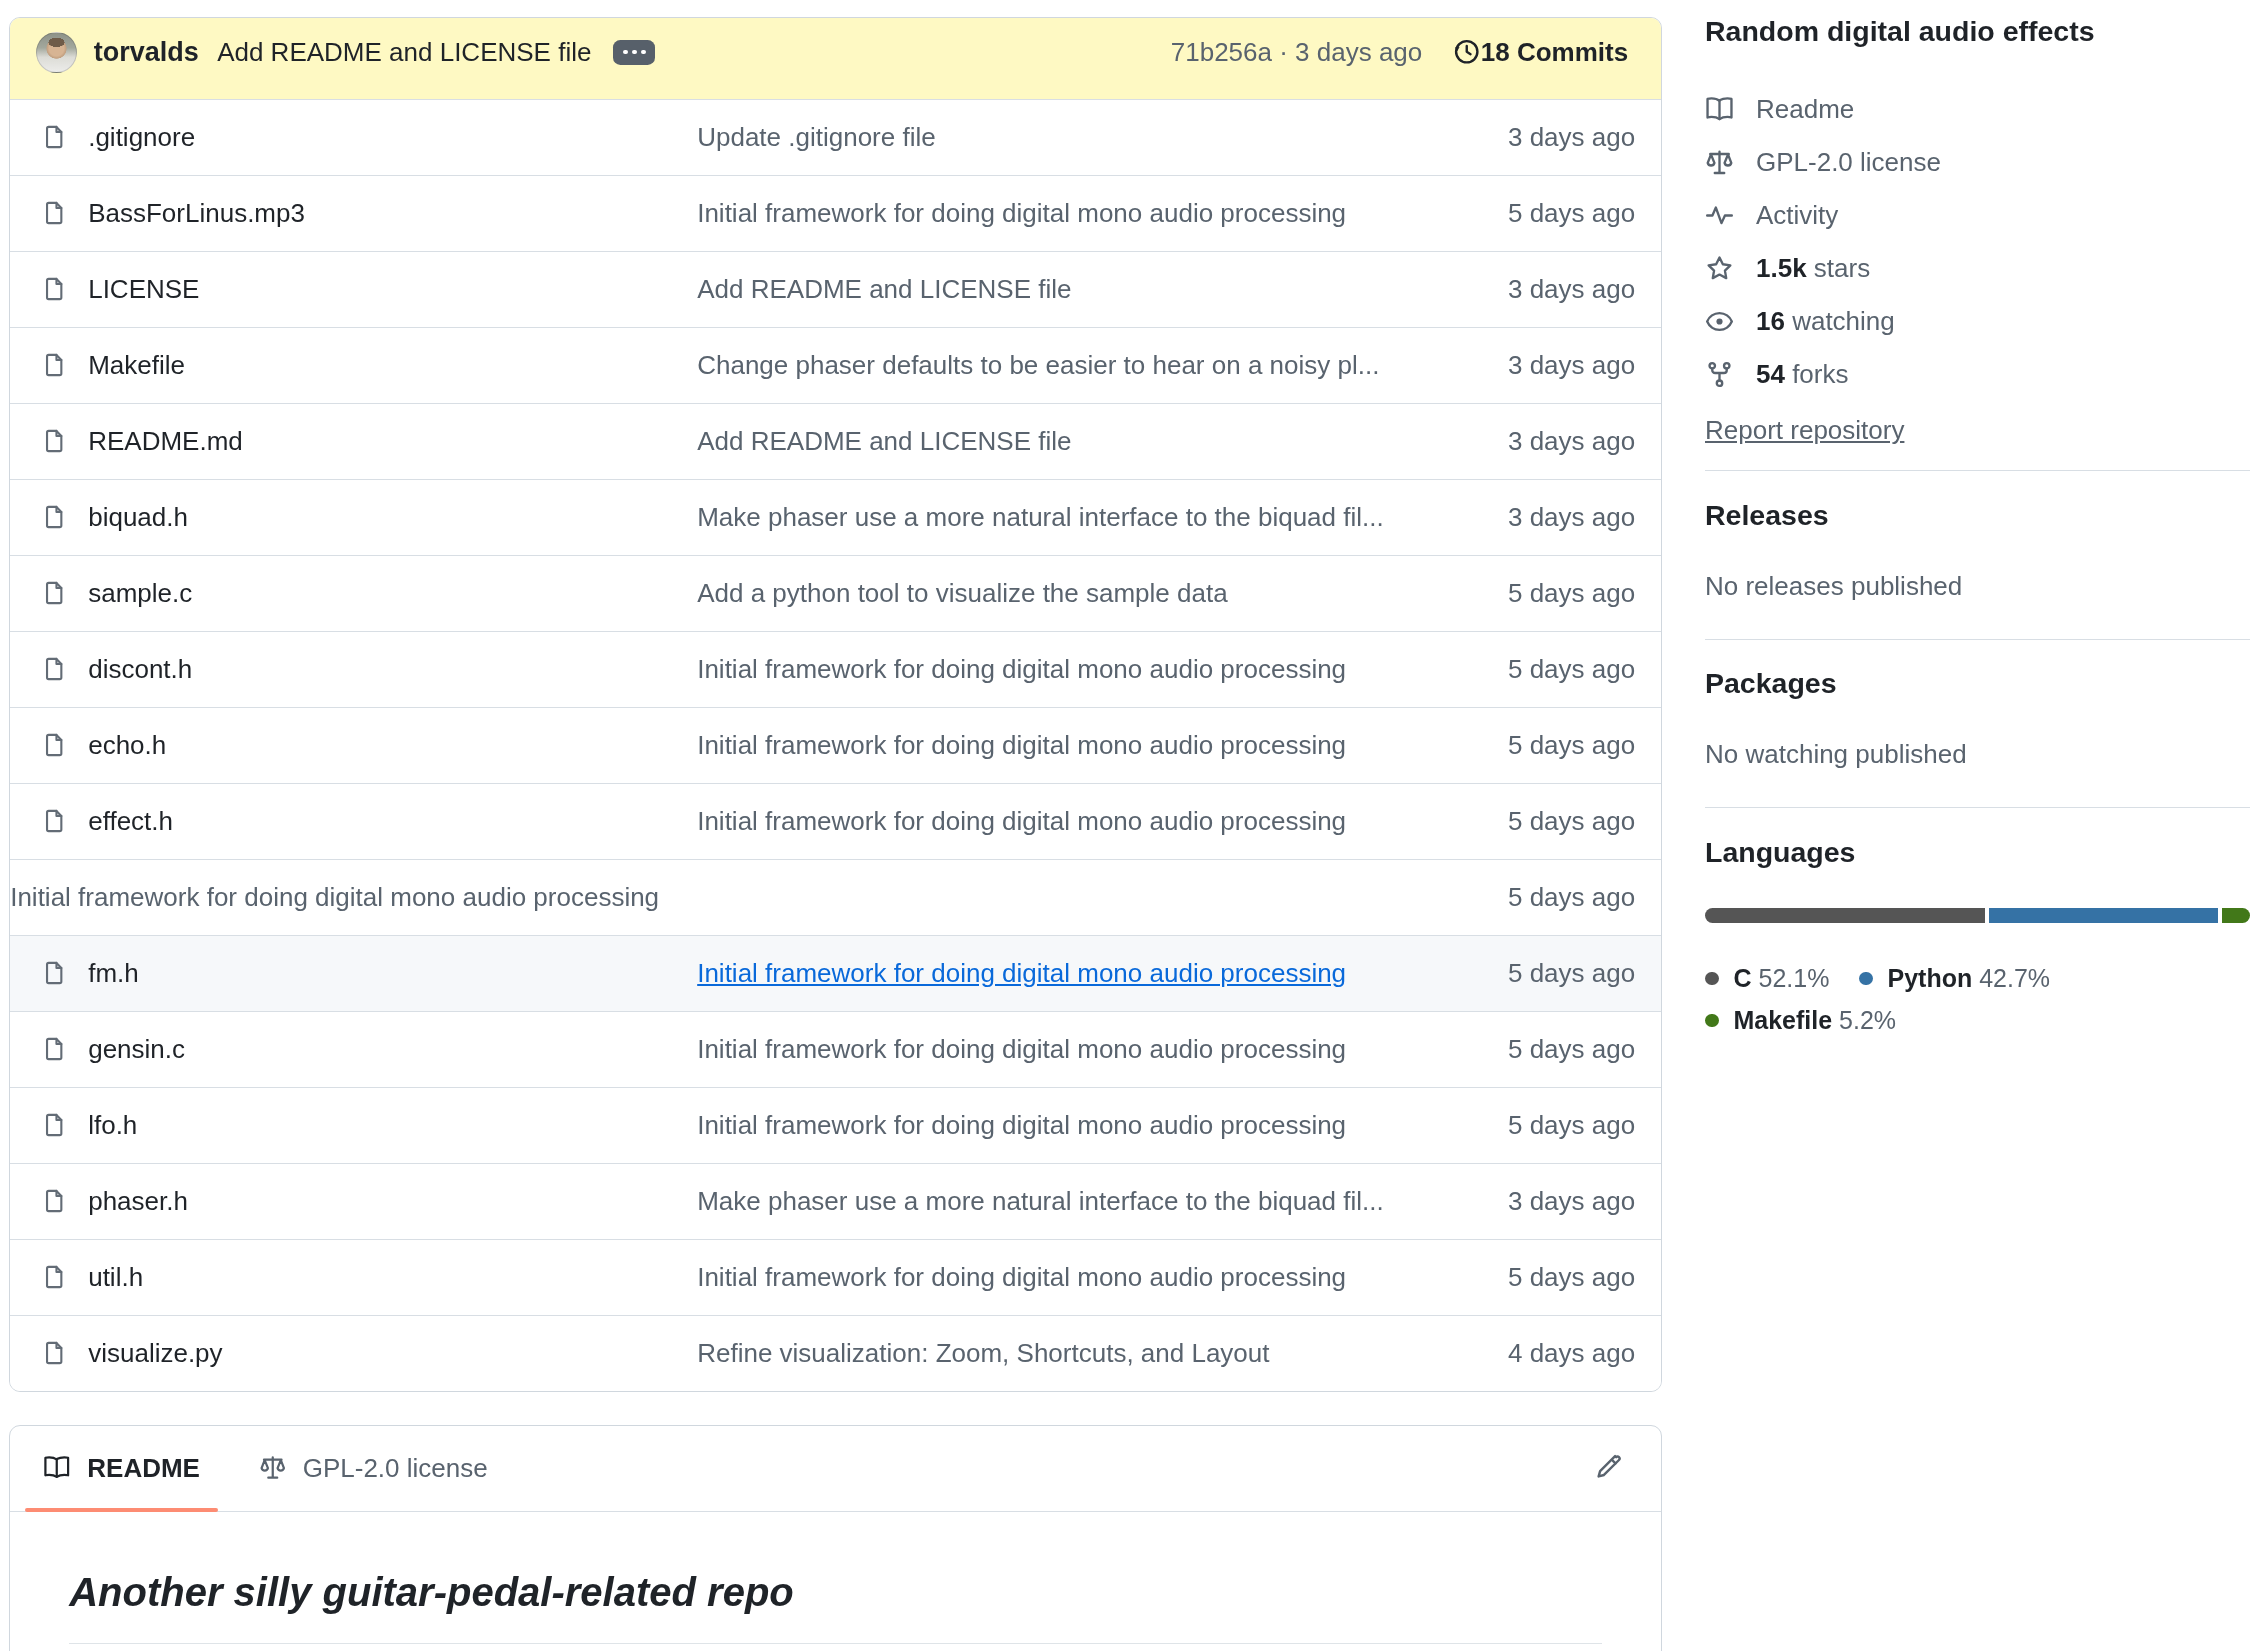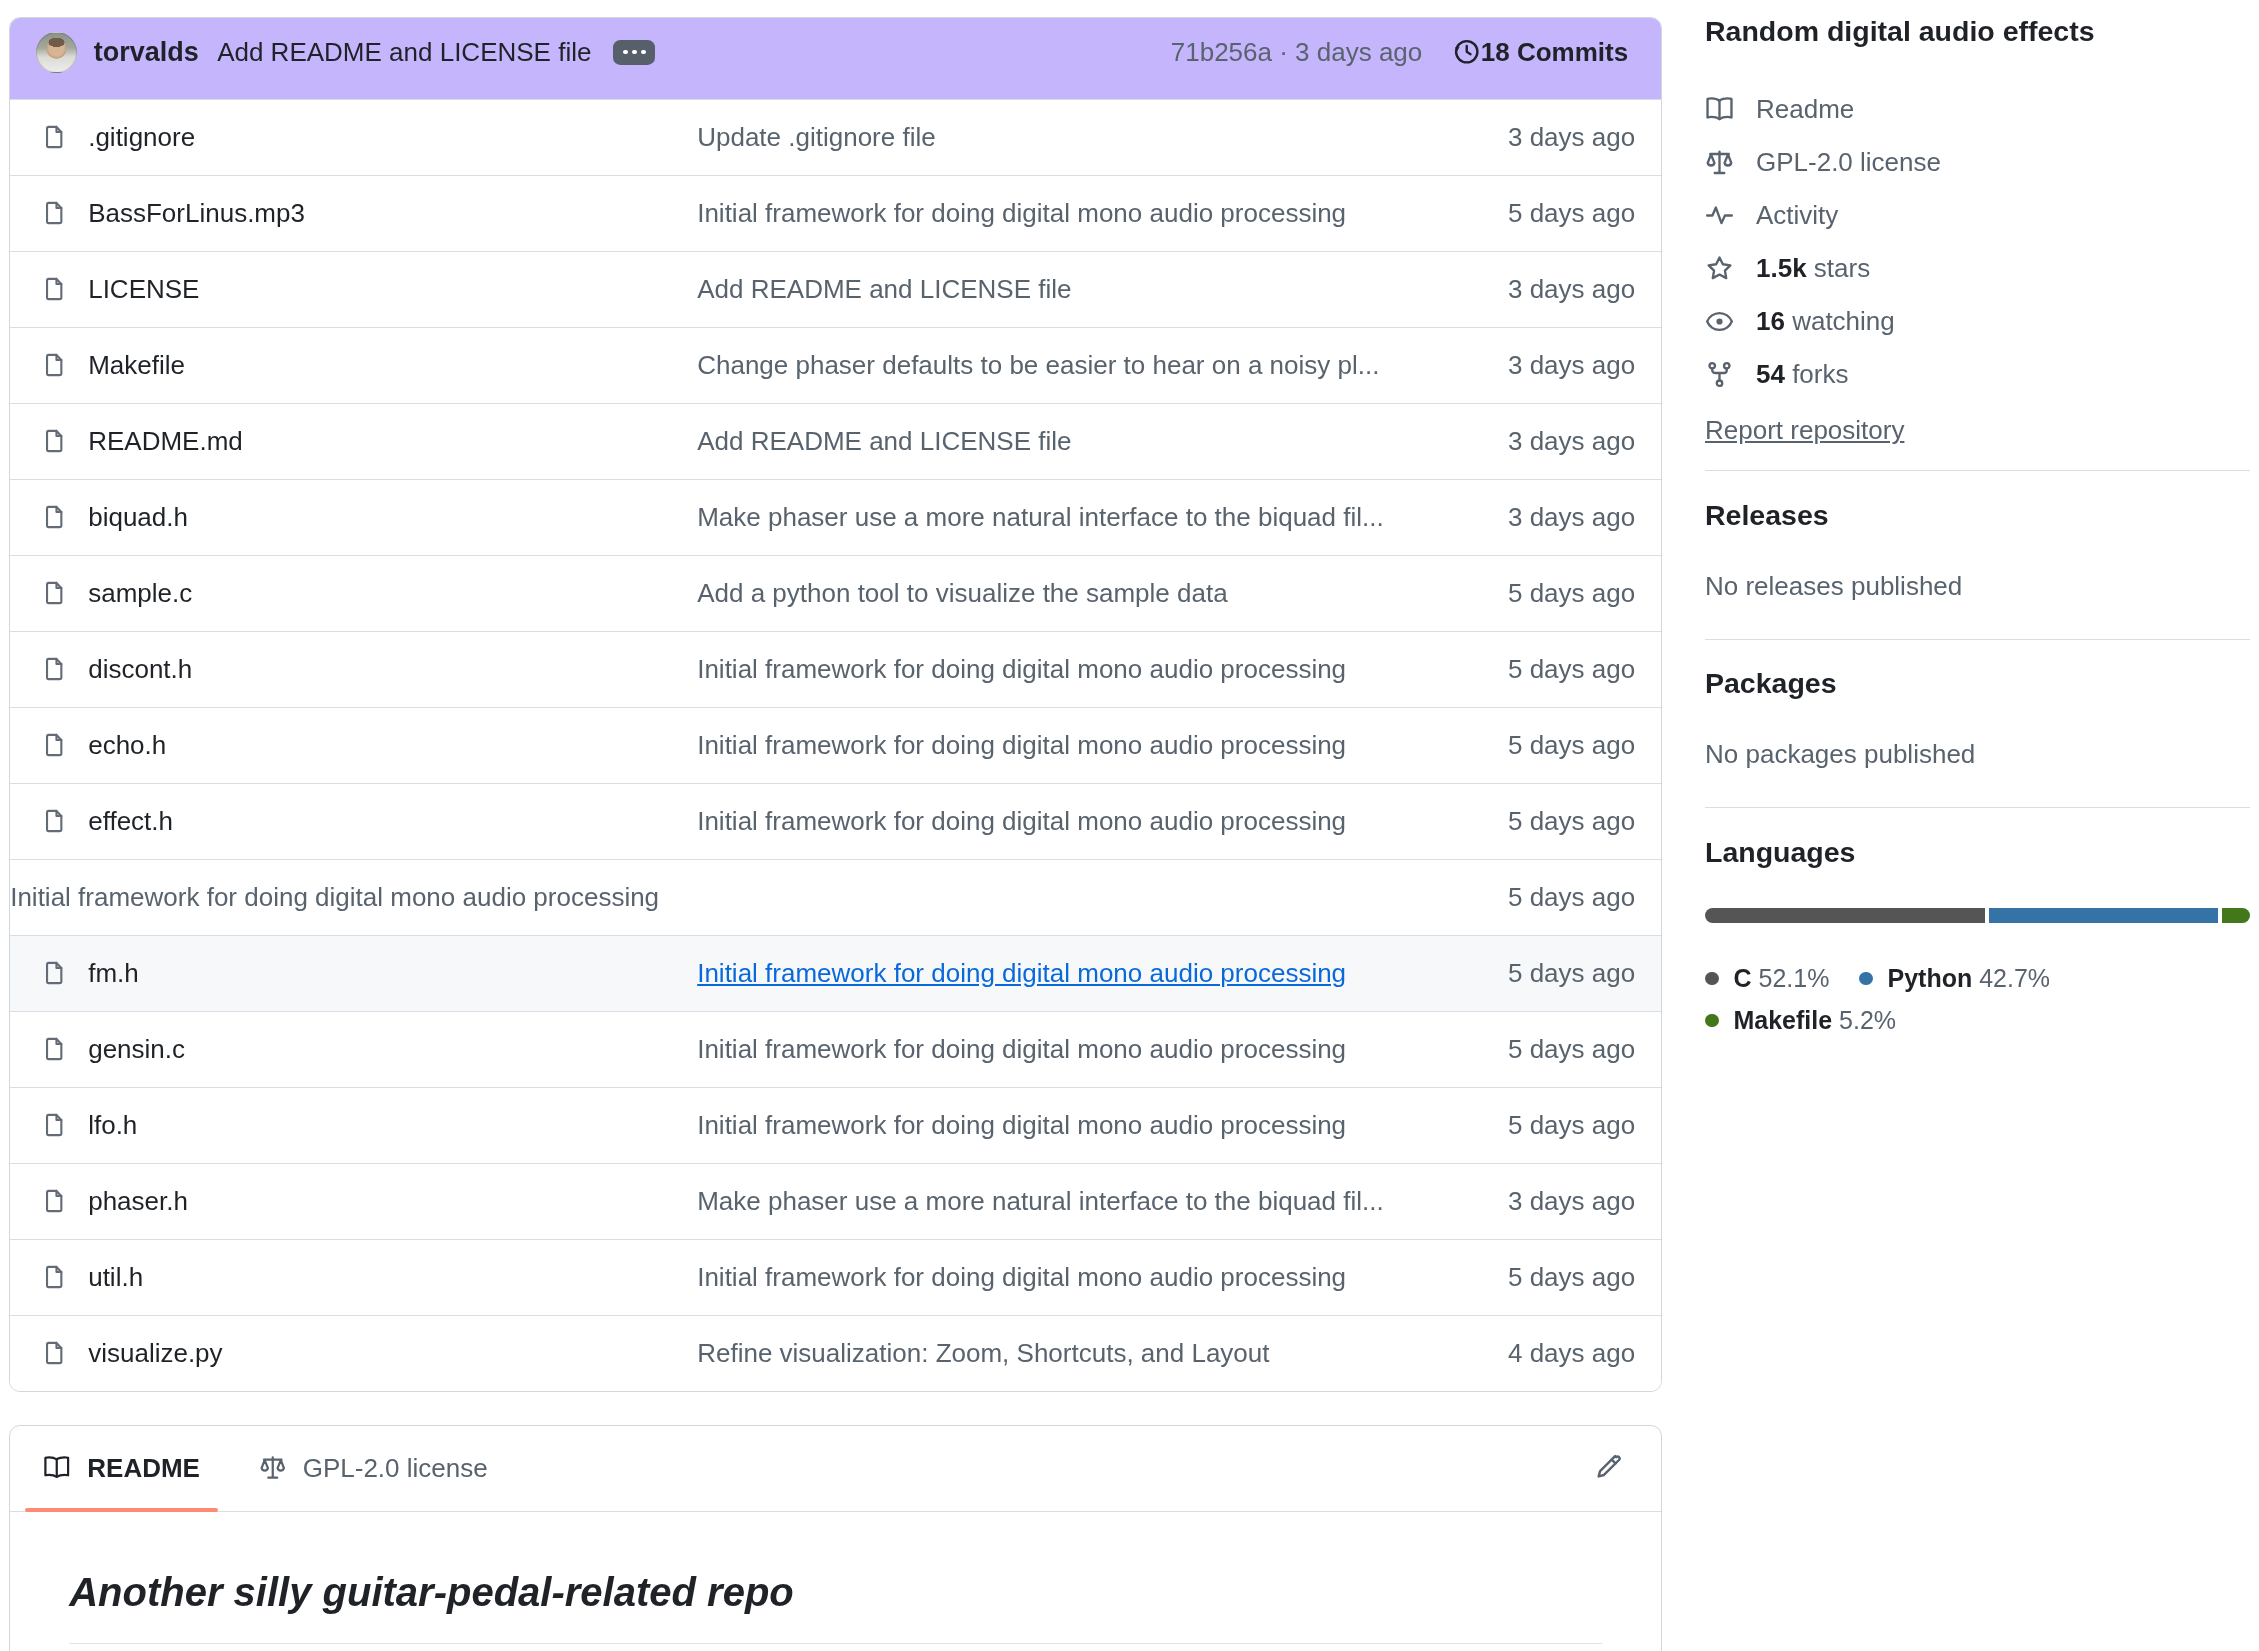--- a/index.html
+++ b/index.html
@@ -4,21 +4,21 @@
 <style>
   html,body{margin:0;padding:0;background:#ffffff;}
   body{
     width:2259px;height:1651px;overflow:hidden;position:relative;
     font-family:"Liberation Sans","DejaVu Sans",sans-serif;
     color:#1f2328;-webkit-font-smoothing:antialiased;
   }
   .main{position:absolute;left:9.2px;top:16.5px;width:1653px;}
   
   .files-card{border:1.8px solid #d0d7de;border-radius:11px;background:#fff;overflow:hidden;}
-  .commit-header{height:81px;background:#c4b5fd;display:flex;align-items:center;padding:0 33px 12px 26px;box-sizing:border-box;}
+  .commit-header{height:81px;background:#fef9c3;display:flex;align-items:center;padding:0 33px 12px 26px;box-sizing:border-box;}
   .avatar{width:39px;height:39px;border-radius:50%;flex:0 0 39px;border:0.9px solid rgba(0,0,0,.15);
     background:
       radial-gradient(ellipse 34% 20% at 50% 24%, #6f5c49 0 60%, rgba(0,0,0,0) 61%),
       radial-gradient(circle at 50% 40%, #d7b493 0 24%, #c19f80 32%, rgba(0,0,0,0) 34%),
       linear-gradient(180deg,#8d9288 0%,#a3a89d 38%,#dcdcd6 62%,#ececea 100%);}
   .author{font-size:27px;font-weight:700;margin-left:16.5px;}
   .commit-msg{font-size:26px;margin-left:18.4px;color:#1f2328;}
   .ellipsis-btn{margin-left:22px;width:42px;height:25px;border-radius:7.3px;background:#57606a;display:flex;align-items:center;justify-content:center;gap:4.6px;cursor:pointer;border:none;}
   .ellipsis-btn i{width:4.6px;height:4.6px;border-radius:50%;background:#fff;display:block;}
   .hash-date{margin-left:auto;font-size:26px;color:#59636e;}
@@ -394,21 +394,21 @@
         </span>
         <span><b>54</b> forks</span>
       </div>
     </div>
   <div class="sb-report">Report repository</div>
   <hr class="sb-divider">
   <div class="sb-section-title">Releases</div>
   <div class="sb-empty">No releases published</div>
   <hr class="sb-divider">
   <div class="sb-section-title">Packages</div>
-  <div class="sb-empty">No packages published</div>
+  <div class="sb-empty">No watching published</div>
   <hr class="sb-divider">
   <div class="sb-section-title">Languages</div>
   <div class="lang-bar">
       <span style="background: rgb(85, 85, 85); flex-grow: 521;"></span>
       <span style="background: rgb(53, 114, 165); flex-grow: 427;"></span>
       <span style="background: rgb(66, 120, 25); flex-grow: 52;"></span>
     </div>
   <div class="lang-legend">
       <span class="lang-item">
         <span class="lang-dot" style="background:#555555"></span>

